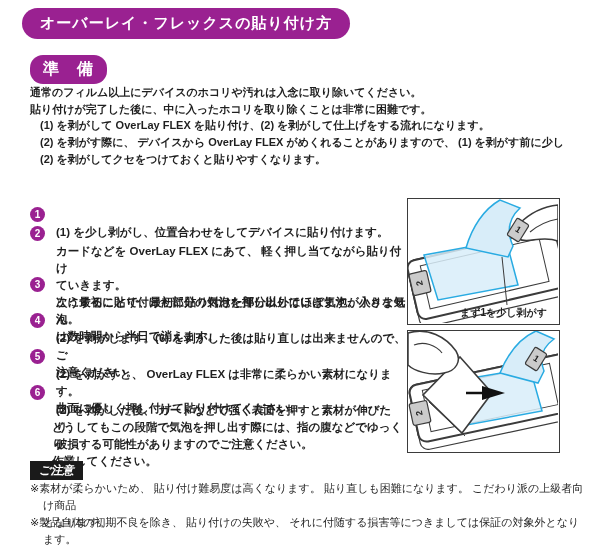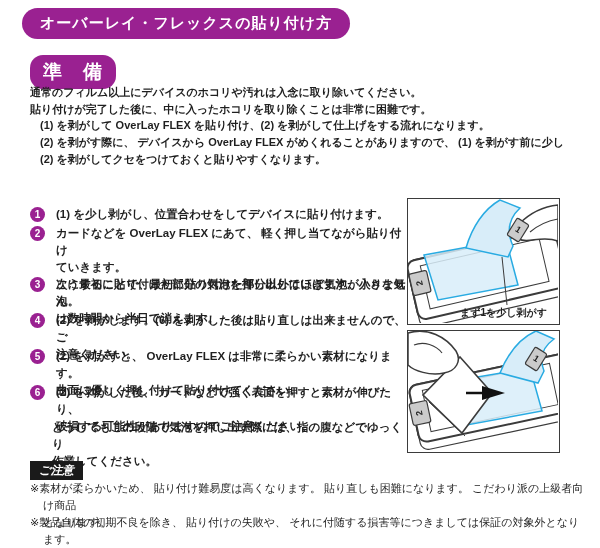--- a/index.html
+++ b/index.html
@@ -5,36 +5,36 @@
   html,body{margin:0;padding:0;background:#fff;}
   .page{
     position:relative;width:600px;height:548px;background:#fff;overflow:hidden;
     font-family:"Liberation Sans","DejaVu Sans",sans-serif;color:#1f1f1f;
   }
   .badge{
     position:absolute;background:#9a2191;color:#fff;font-weight:bold;
     border-radius:16px;white-space:nowrap;
   }
   .title-badge{left:22px;top:8px;font-size:15px;padding:6px 18px;letter-spacing:1px;}
-  .section-badge{font-size:19px;padding:4px 13px;border-radius:13px;letter-spacing:1px;}
+  .section-badge{font-size:16px;padding:4px 13px;border-radius:13px;letter-spacing:1px;}
   .prep-badge{left:30px;top:55px;}
   .apply-badge{left:30px;top:175px;}
   .bodytext{
     position:absolute;font-size:11px;line-height:17px;white-space:pre-line;
     font-weight:bold;color:#1f1f1f;
   }
   .prep-body{left:30px;top:84px;}
   .flow-body{left:40px;top:117px;}
   .step{position:absolute;left:30px;}
   .step-circle{
     position:absolute;left:0;top:1px;width:15px;height:15px;border-radius:50%;
     background:#9a2191;color:#fff;font-size:10px;font-weight:bold;
     display:flex;align-items:center;justify-content:center;
   }
-  .step-text{position:absolute;left:26px;top:0;width:355px;font-size:11.5px;line-height:17px;white-space:pre-line;font-weight:bold;}
+  .step-text{position:absolute;left:26px;top:18px;width:355px;font-size:11.5px;line-height:17px;white-space:pre-line;font-weight:bold;}
   .step-note{position:absolute;left:52px;width:355px;font-size:11.5px;line-height:17px;white-space:pre-line;font-weight:bold;}
   .figure{
     position:absolute;left:407px;width:153px;background:#fff;
     border:1.6px solid #3b3b3b;box-sizing:border-box;overflow:hidden;
   }
   .figure-1{top:198px;height:127px;}
   .figure-2{top:330px;height:123px;}
   .figure svg{display:block;}
   .notice-badge{
     position:absolute;left:30px;top:461px;background:#1a1a1a;color:#fff;

